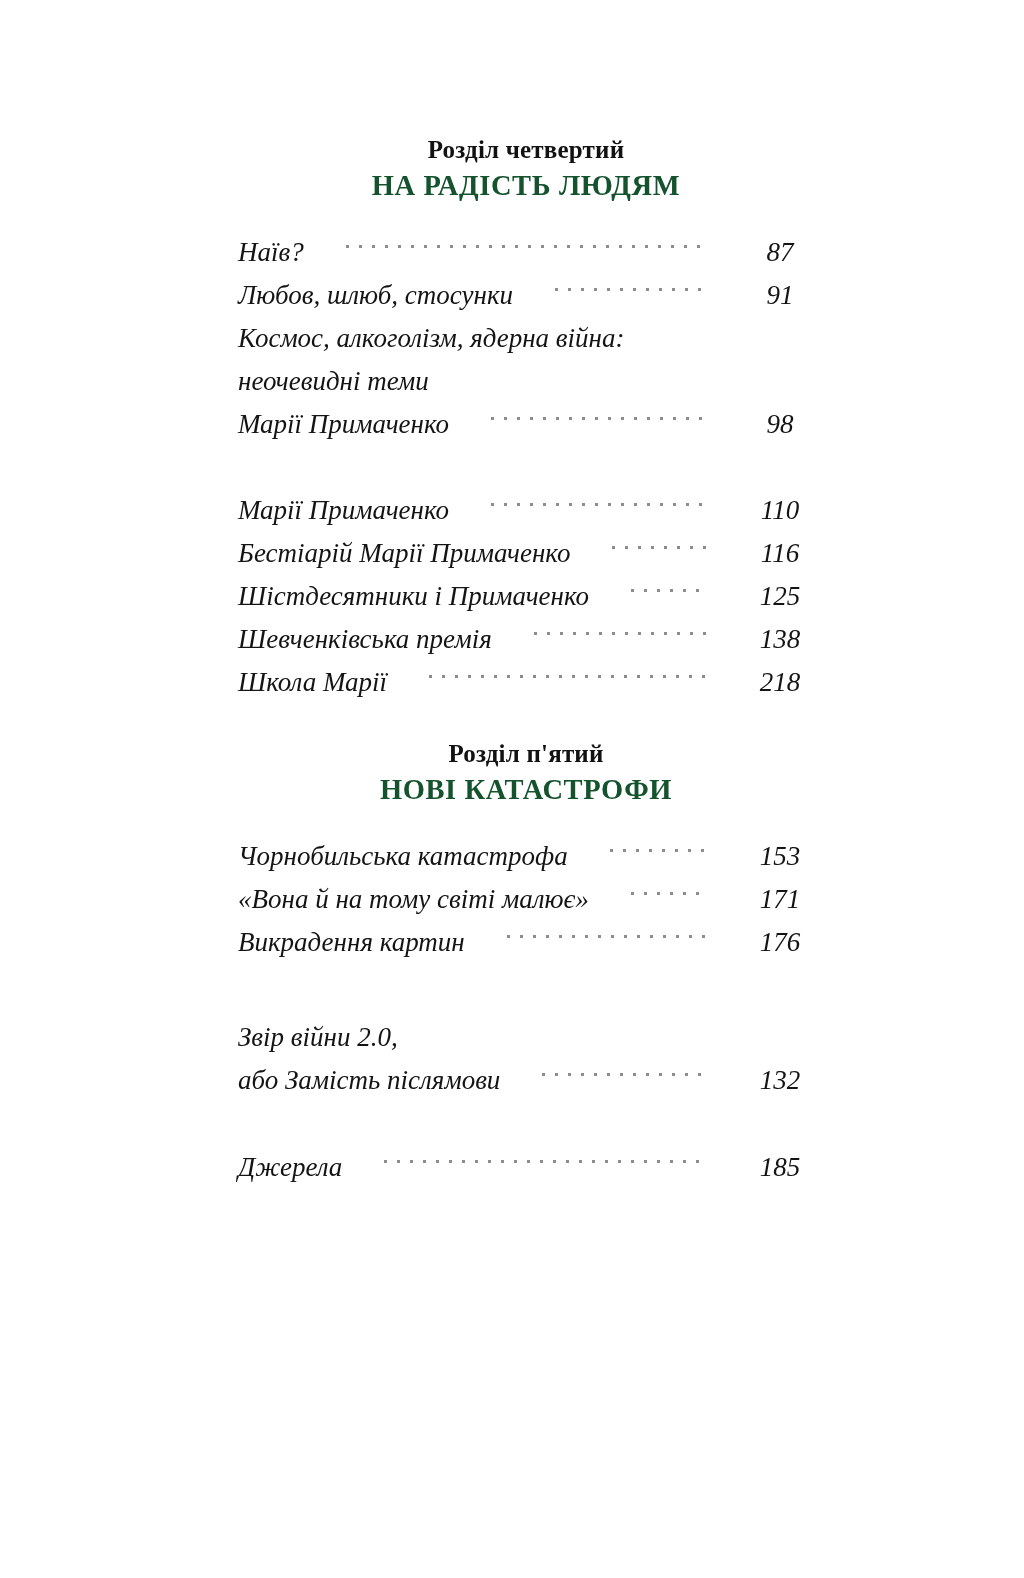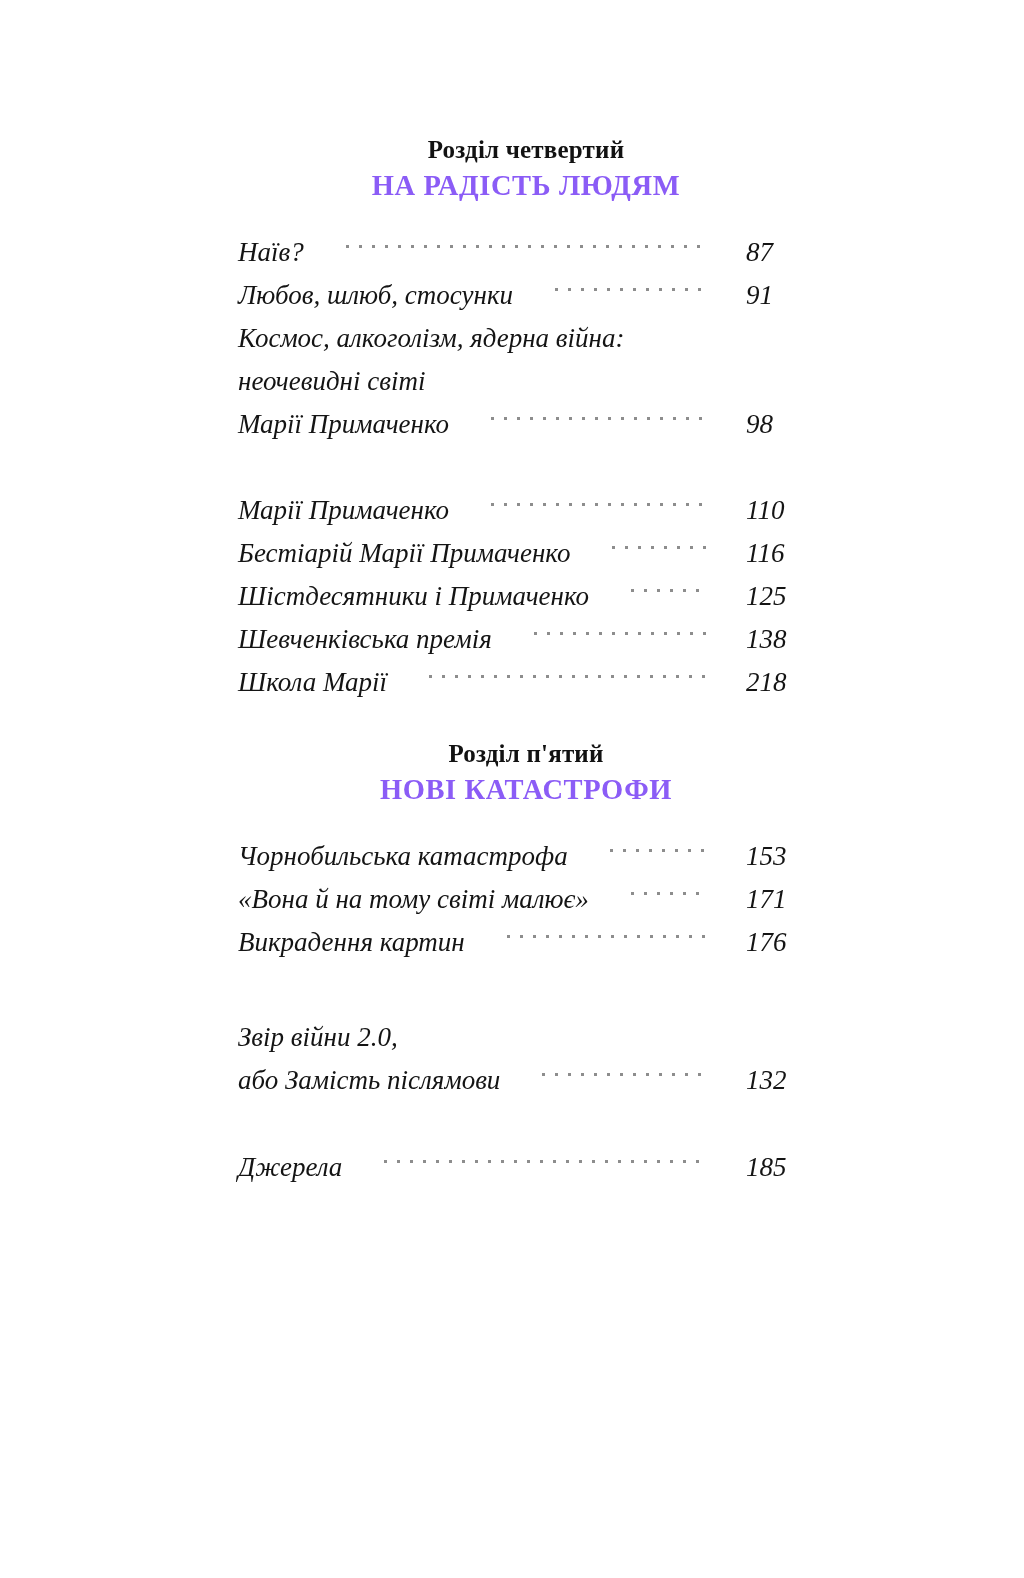--- a/index.html
+++ b/index.html
@@ -43,21 +43,21 @@
     letter-spacing: 0.2px;
     color: #121212;
   }
   .chapter-head .ch-title {
     display: block;
     font-family: "Liberation Serif", "DejaVu Serif", serif;
     font-weight: bold;
     font-size: 28.5px;
     line-height: 38px;
     letter-spacing: 0.6px;
-    color: #8b5cf6;
+    color: #14532d;
   }
 
   
   .entries {
     margin: 0;
     padding: 0;
     list-style: none;
   }
 
   .entry {
@@ -101,21 +101,21 @@
     height: 3px;
     background-image: radial-gradient(circle at 1.5px 1.5px, #8d8d8d 1.5px, rgba(255,255,255,0) 1.7px);
     background-size: 13px 3px;
     background-repeat: repeat-x;
   }
   
   .line.no-leader .leader::before { display: none; }
 
   .line .pagenum {
     flex: 0 0 68px;
-    text-align: left;
+    text-align: center;
     font-family: "Liberation Serif", "DejaVu Serif", serif;
     font-style: italic;
     font-size: 27px;
     line-height: 43px;
     color: #141414;
     white-space: nowrap;
   }
 
   
   .gap-after-head  { height: 13px; }
@@ -153,21 +153,21 @@
         </div>
       </li>
 
       <li class="entry">
         <div class="line no-leader">
           <span class="title">Космос, алкоголізм, ядерна війна:</span>
           <span class="leader"></span>
           <span class="pagenum"></span>
         </div>
         <div class="line no-leader">
-          <span class="title">неочевидні світі</span>
+          <span class="title">неочевидні теми</span>
           <span class="leader"></span>
           <span class="pagenum"></span>
         </div>
         <div class="line">
           <span class="title">Марії Примаченко</span>
           <span class="leader"></span>
           <span class="pagenum">98</span>
         </div>
       </li>
 

